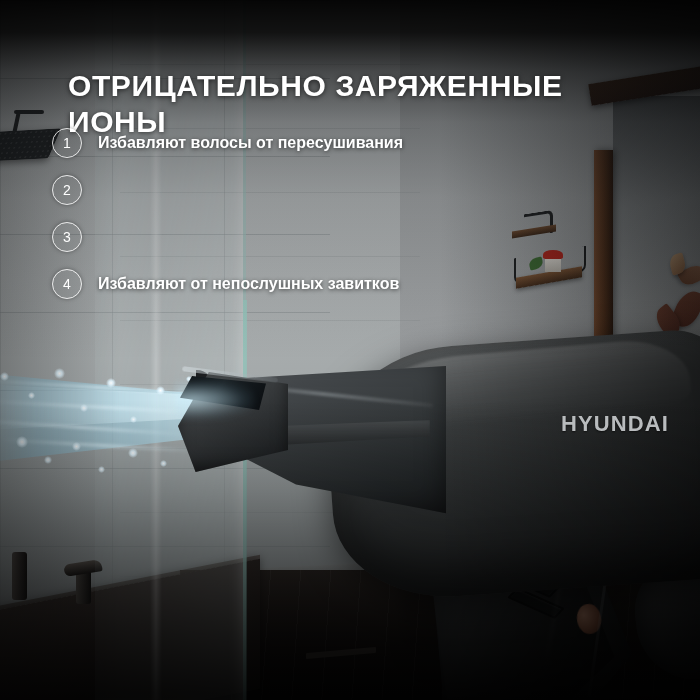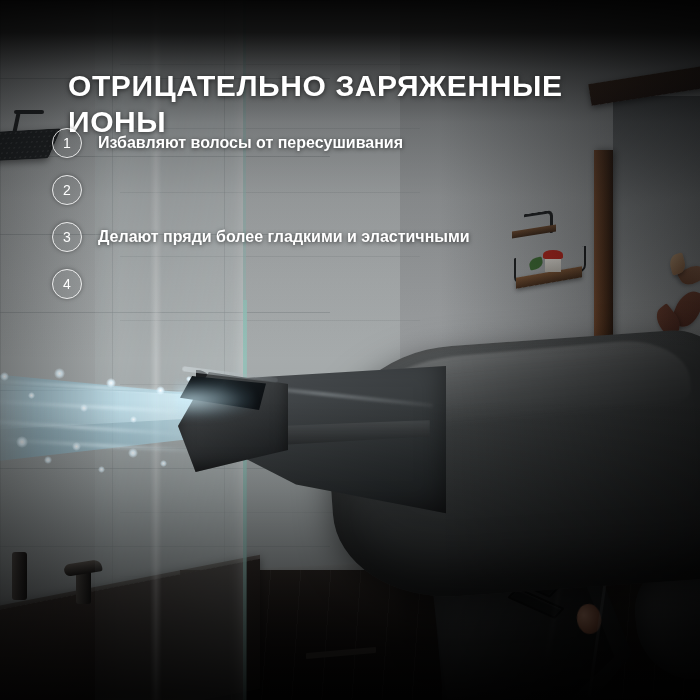--- a/index.html
+++ b/index.html
@@ -676,22 +676,23 @@
     <ul class="benefits">
       <li class="benefit">
         <span class="benefit-num">1</span>
         <span class="benefit-text">Избавляют волосы от пересушивания</span>
       </li>
       <li class="benefit">
         <span class="benefit-num">2</span>
       </li>
       <li class="benefit">
         <span class="benefit-num">3</span>
-        <span class="benefit-text">Делают пряди более гладкими и эластичными</span>
       </li>
       <li class="benefit">
         <span class="benefit-num">4</span>
+        <span class="benefit-text">Избавляют от непослушных завитков</span>
       </li>
     </ul>
 
+    <div class="brand">HYUNDAI</div>
   </div>
 
 </div>
 
 </body></html>

